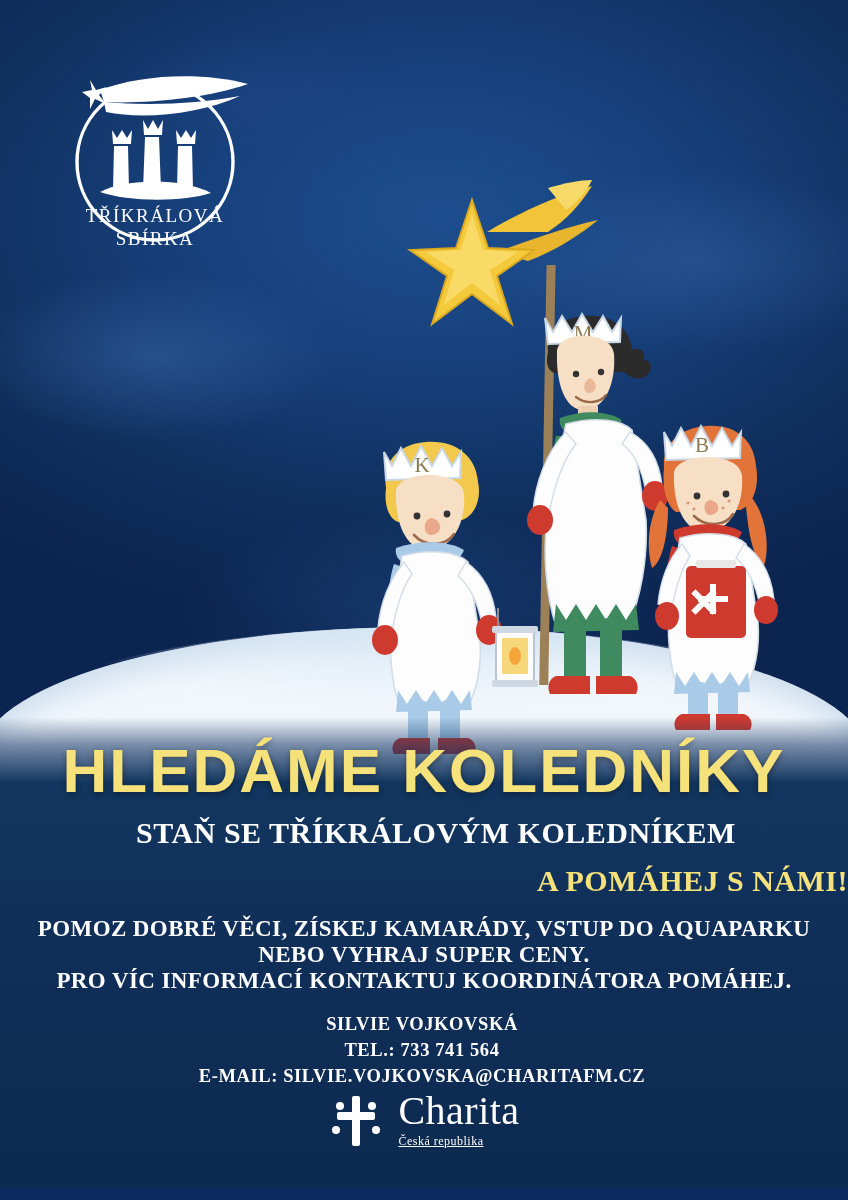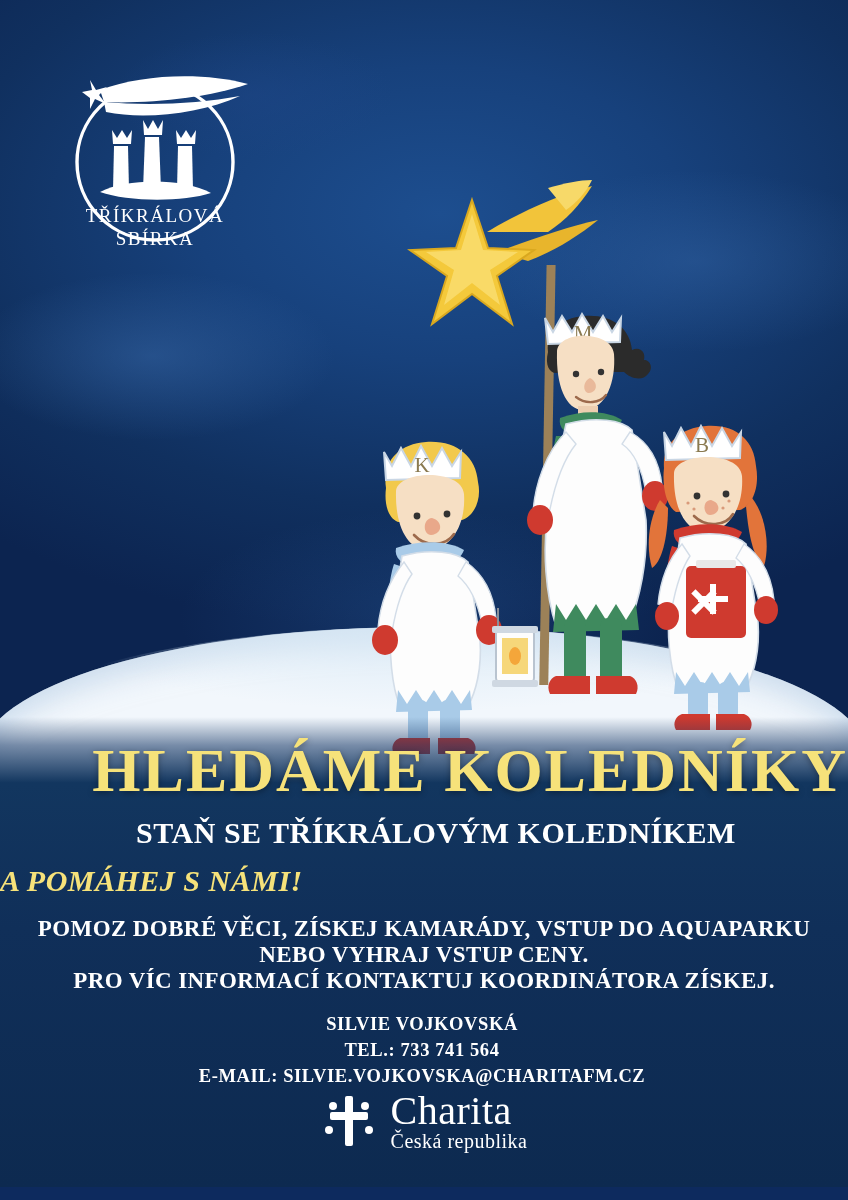--- a/index.html
+++ b/index.html
@@ -78,40 +78,40 @@
     left: 0; top: 0;
     width: 848px; height: 1200px;
     pointer-events: none;
   }
 
   
   .headline {
     position:absolute;
     left:0; right:0;
     top: 735px;
-    text-align:right;
+    text-align:center;
     color:#f6e27a;
-    font-family:Liberation Serif, serif;
+    font-family:Liberation Sans, sans-serif;
     font-weight:700;
     font-size: 62px;
     letter-spacing: 2px;
     text-transform: uppercase;
     text-shadow: 0 2px 6px rgba(0,0,0,0.35);
   }
   .sub1 {
     position:absolute; left:0; right:0; top:816px;
     text-align:center; color:#ffffff;
     font-family:"Liberation Serif", serif;
     font-weight:700; font-size:30px; letter-spacing:0.5px;padding-left:24px;
   }
   .sub2 {
     position:absolute; left:0; right:0; top:864px;
-    text-align:left; color:#f6e27a;
-    font-family:"Liberation Serif", serif;
-    font-weight:700; font-size:30px; letter-spacing:0.5px;font-style:italic;
+    text-align:right; color:#f6e27a;
+    font-family:"Liberation Serif", serif;
+    font-weight:700; font-size:30px; letter-spacing:0.5px;
   }
   .body-lines {
     position:absolute; left:0; right:0; top:916px;
     text-align:center; color:#ffffff;
     font-family:"Liberation Serif", serif;
     font-weight:700; font-size:23px; line-height:26px; letter-spacing:0.4px;
   }
   .contact-lines {
     position:absolute; left:0; right:4px; top:1011px;
     text-align:center; color:#ffffff;
@@ -130,23 +130,24 @@
   }
   .charita-text { text-align:left; color:#ffffff; }
   .charita-name {
     font-family:"Liberation Serif", serif;
     font-size:40px;
     line-height:40px;
     letter-spacing:0.5px;
   }
   .charita-sub {
     font-family:"Liberation Serif", serif;
-    font-size:20px;
+    font-size:12px;
     line-height:20px;
     letter-spacing:0.5px;
+    text-decoration:underline;
   }
 </style>
 </head>
 <body>
 
 <div class="poster">
   <div class="sky-wash"></div>
 
   <div class="logo">
     <svg width="215" height="215" viewBox="0 0 215 215">
@@ -341,22 +342,22 @@
   </svg>
 
   <div class="text-band"></div>
 
   <div class="headline">HLEDÁME KOLEDNÍKY</div>
   <div class="sub1">STAŇ SE TŘÍKRÁLOVÝM KOLEDNÍKEM</div>
   <div class="sub2">A POMÁHEJ S NÁMI!</div>
 
   <div class="body-lines">
     <div>POMOZ DOBRÉ VĚCI, ZÍSKEJ KAMARÁDY, VSTUP DO AQUAPARKU</div>
-    <div>NEBO VYHRAJ VSTUP CENY.</div>
-    <div>PRO VÍC INFORMACÍ KONTAKTUJ KOORDINÁTORA ZÍSKEJ.</div>
+    <div>NEBO VYHRAJ SUPER CENY.</div>
+    <div>PRO VÍC INFORMACÍ KONTAKTUJ KOORDINÁTORA POMÁHEJ.</div>
   </div>
 
   <div class="contact-lines">
     <div>SILVIE VOJKOVSKÁ</div>
     <div>TEL.: 733 741 564</div>
     <div>E-MAIL: SILVIE.VOJKOVSKA@CHARITAFM.CZ</div>
   </div>
 
   <div class="charita">
     <svg width="56" height="58" viewBox="0 0 56 58">

